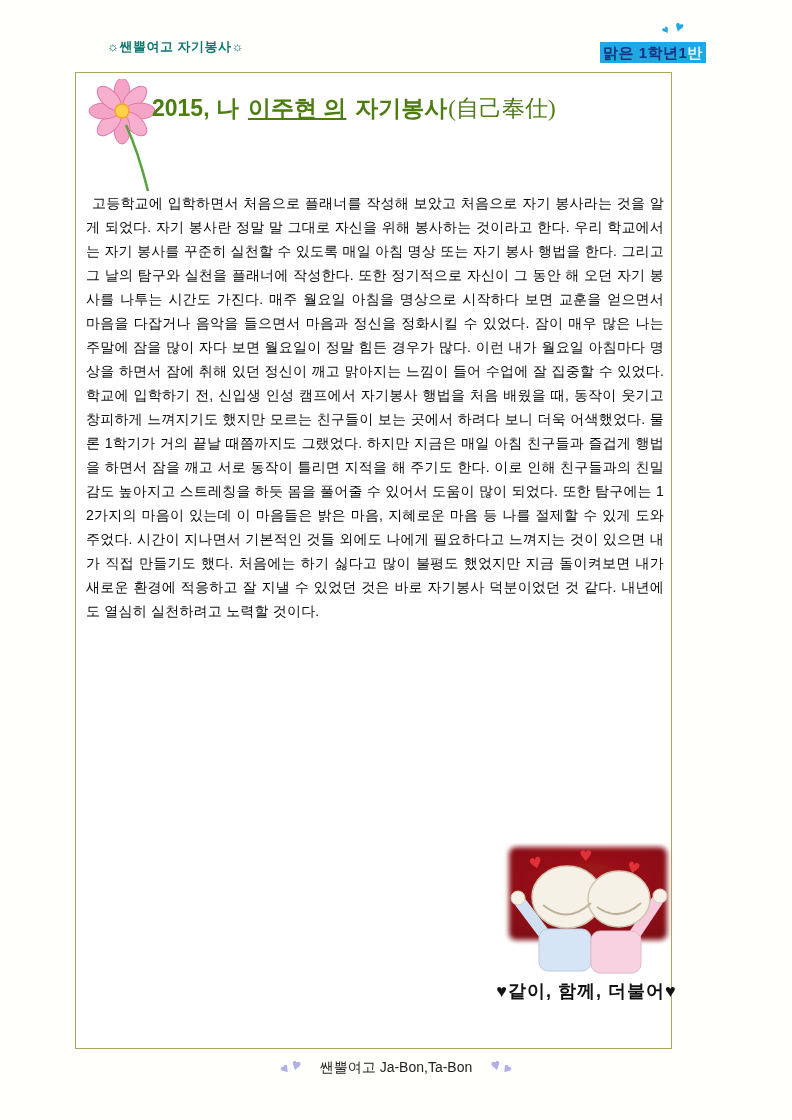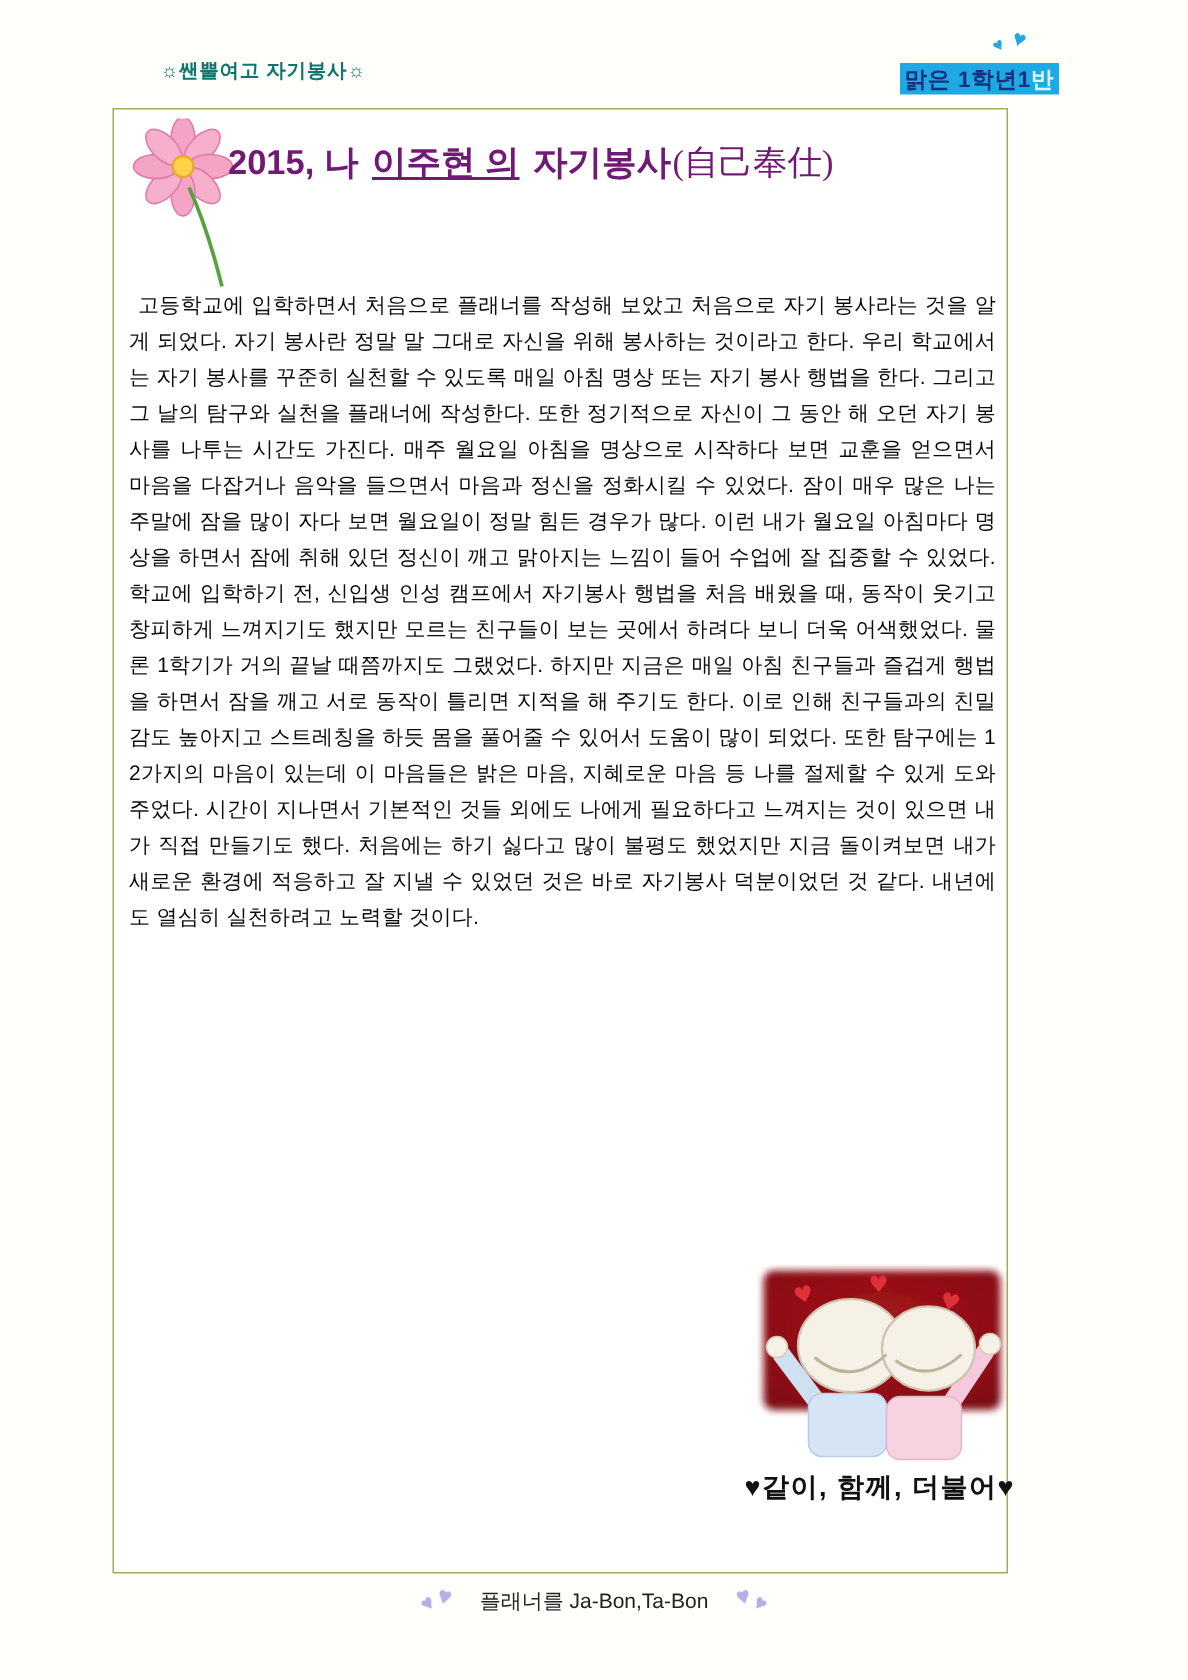--- a/index.html
+++ b/index.html
@@ -27,21 +27,21 @@
     display:flex; align-items:center;
   }
   
   .main-box {
     position:absolute; left:75px; top:72px; width:595px; height:975px;
     background:#ffffff; border:1px solid #a8a763;
   }
   .flower { position:absolute; left:12px; top:6px; }
   .doc-title {
     position:absolute; left:76px; top:20px; width:505px;
-    font-size:23px; font-weight:bold; color:#701a75; white-space:nowrap;
+    font-size:23px; font-weight:bold; color:#4d7c0f; white-space:nowrap;
   }
   .doc-title .t-name { text-decoration:underline; margin:0 9px; }
   .doc-title .t-suffix { margin-right:1px; }
   .doc-title .t-hanja { font-family:"Liberation Serif", serif; font-weight:normal; }
   .essay {
     position:absolute; left:10px; top:104px; width:578px;
     font-size:14px; line-height:24px; letter-spacing:0.2px;
     text-align:justify; word-break:break-all; text-indent:6px;
   }
   .illustration { position:absolute; left:427px; top:770px; width:170px; height:132px; }
@@ -137,20 +137,20 @@
     </svg>
 
     <div class="caption">♥같이, 함께, 더불어♥</div>
   </div>
 
   <div class="footer">
     <span class="footer-bfly">
       <span class="w1">♥</span>
       <span class="w2">♥</span>
     </span>
-    <span>플래너를 Ja-Bon,Ta-Bon</span>
+    <span>쌘뿔여고 Ja-Bon,Ta-Bon</span>
     <span class="footer-bfly flip">
       <span class="w1">♥</span>
       <span class="w2">♥</span>
     </span>
   </div>
 
 </div>
 
 </body></html>

